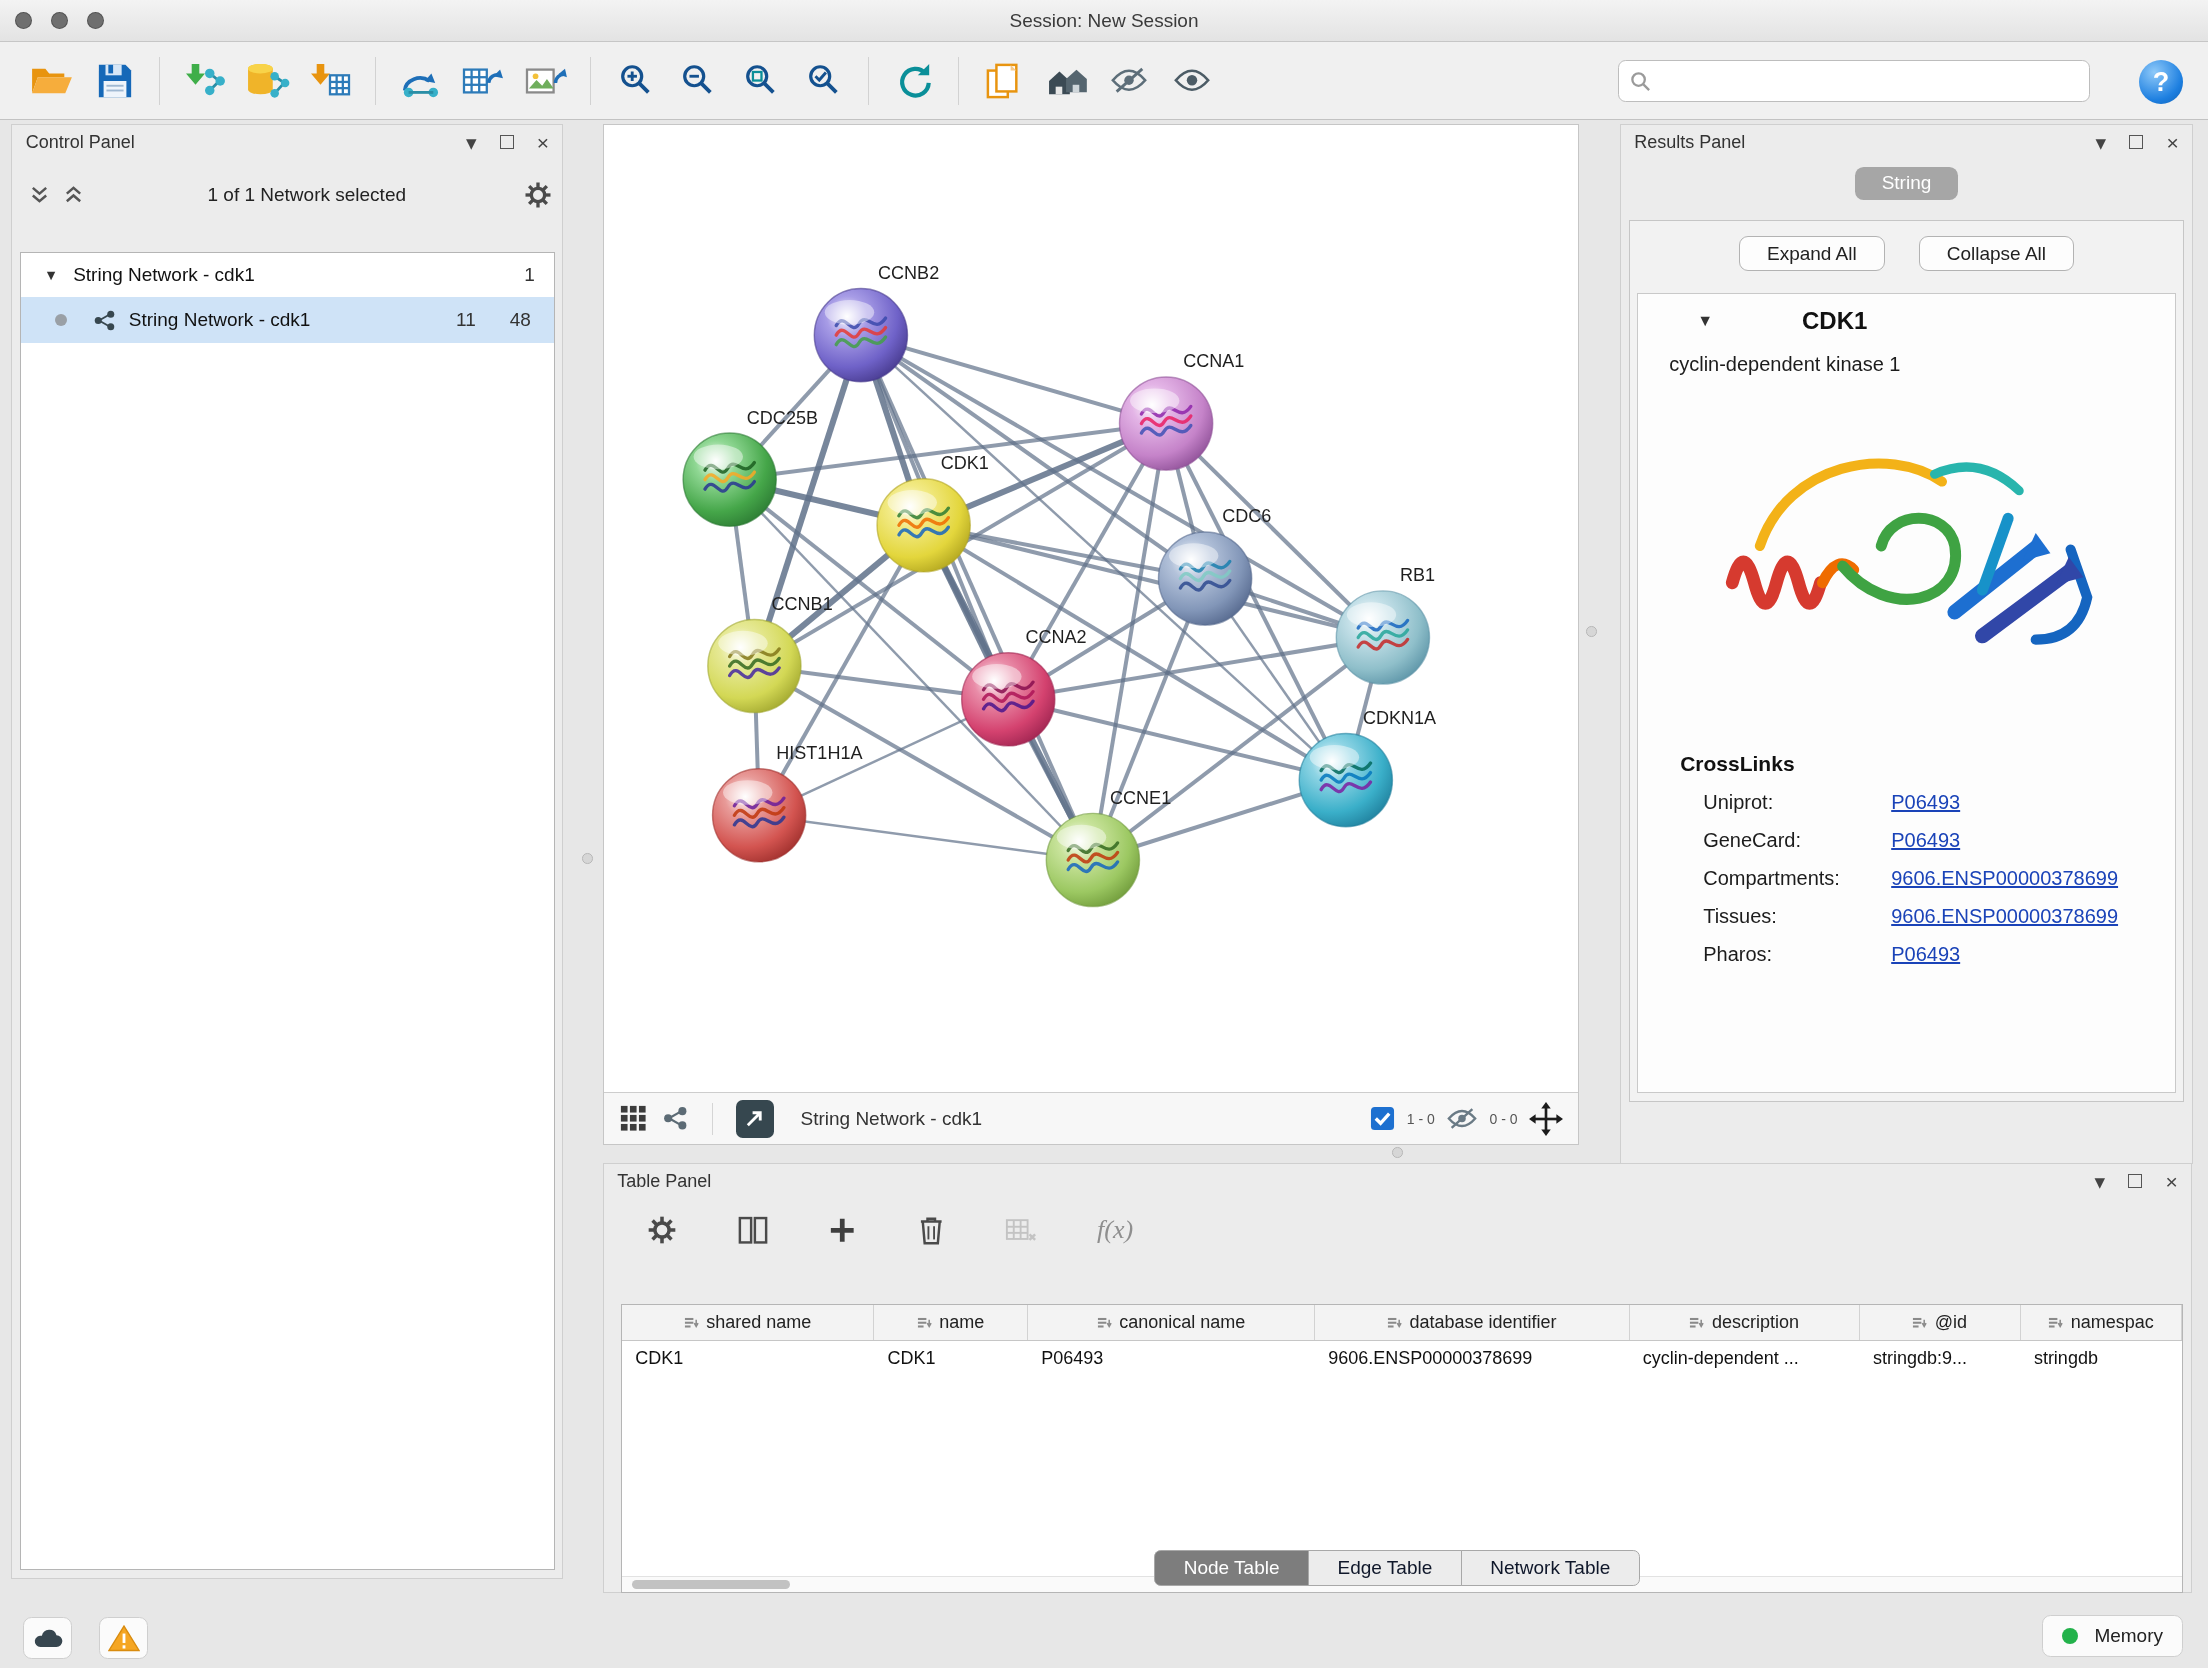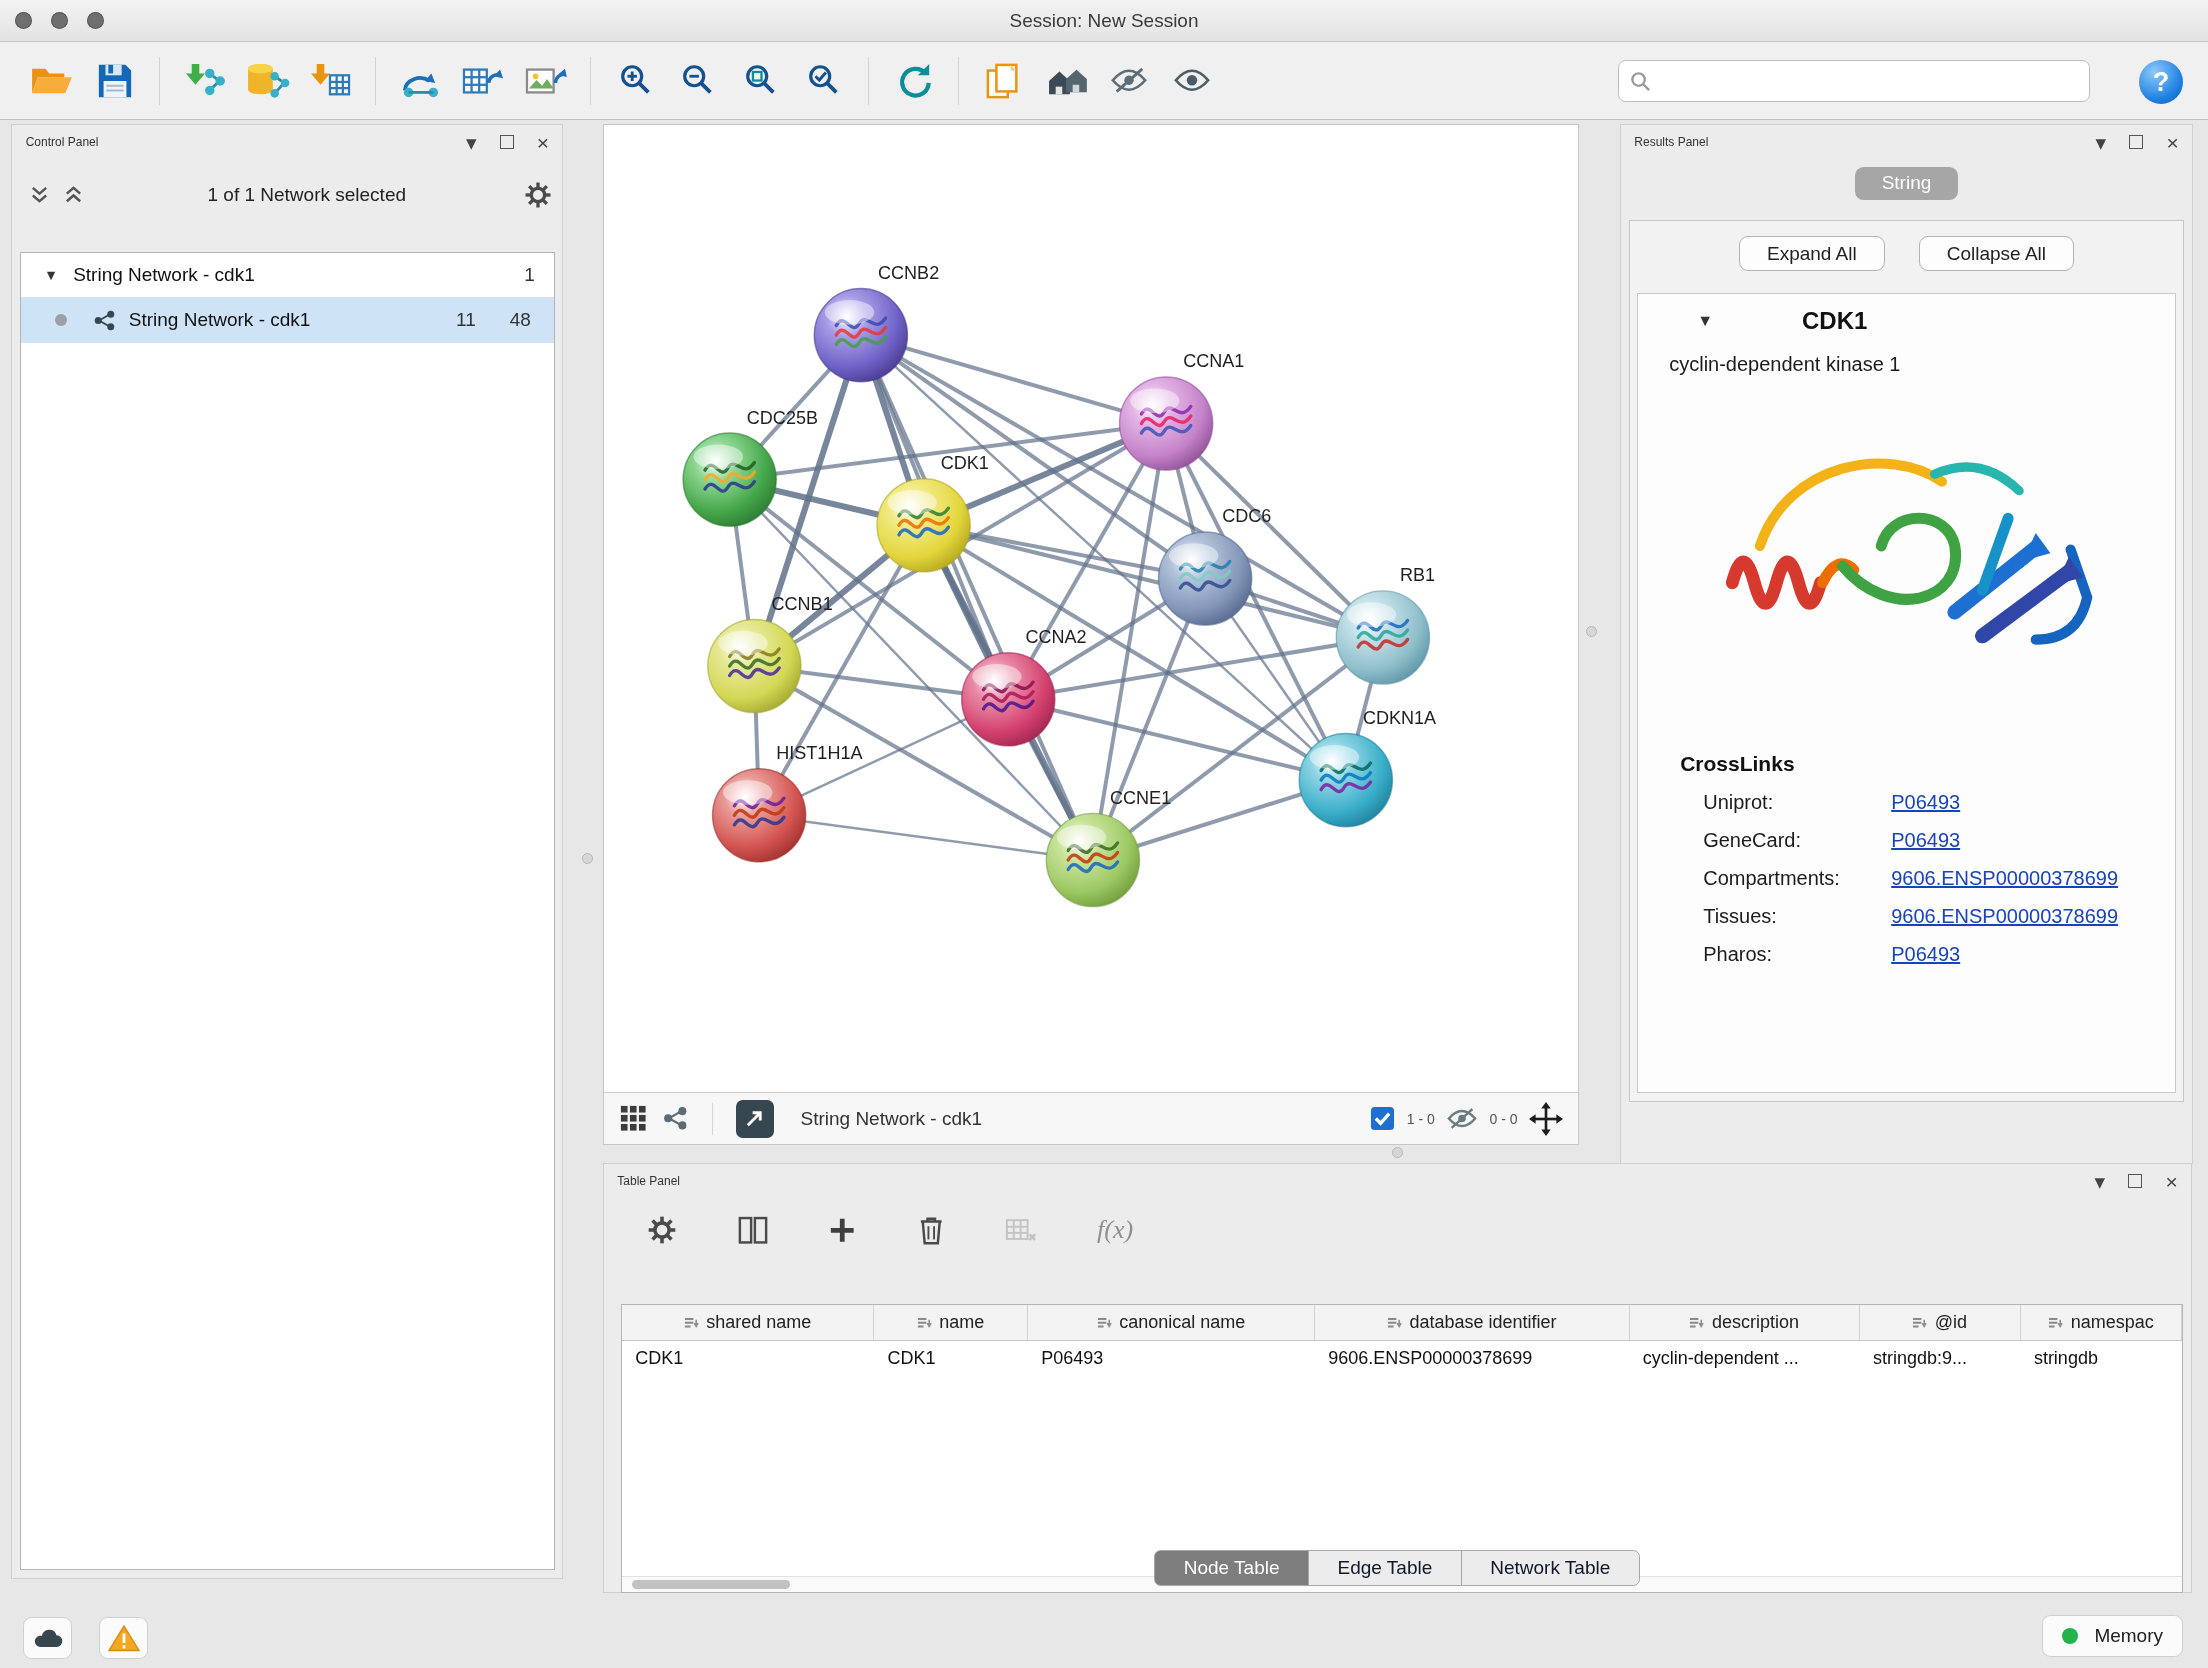--- a/index.html
+++ b/index.html
@@ -20,21 +20,21 @@
   .tsep { width:1px; height:48px; background:#d2d2d2; margin:0 13.3px; }
   .searchbox { position:absolute; right:118px; top:18px; width:472px; height:42px; background:#fff;
     border:1px solid #bdbdbd; border-radius:7.6px; display:flex; align-items:center; padding-left:9.5px; gap:7.6px; }
   .searchbox input { border:none; outline:none; flex:1; font-size:19px; font-family:"Liberation Sans",sans-serif; background:transparent; }
   .helpbtn { position:absolute; right:25px; top:18px; width:44px; height:44px; border-radius:50%;
     background:radial-gradient(circle at 35% 28%, #8ec9f9, #1d7fe0 65%, #0f5fb4); color:#fff;
     font-size:27px; font-weight:bold; display:flex; align-items:center; justify-content:center; }
 
   
   .panel-head { height:34px; display:flex; align-items:center; padding:0 13.3px; }
-  .panel-title { font-size:12px; color:#333; }
+  .panel-title { font-size:18px; color:#333; }
   .ph-icons { margin-left:auto; display:flex; align-items:center; gap:23px; color:#444; }
   .ph-icons .glyph { font-size:21px; line-height:1; }
   .float-ico { width:14.3px; height:14.3px; border:1.9px solid #555; display:inline-block; }
 
   
   .control-panel { position:absolute; left:11.4px; top:124px; width:552px; height:1455px;
     background:#ececec; border:1px solid #cfcfcf; }
   .cp-tabs { display:flex; margin:5.7px 0 0 55px; }
   .cp-tab { padding:0 23px; line-height:34px; border:1px solid #9e9e9e; border-bottom:1px solid #9e9e9e;
     background:#f6f6f6; border-radius:7.6px 7.6px 0 0; margin-right:2.9px; font-size:19px; color:#1e1e1e; }

